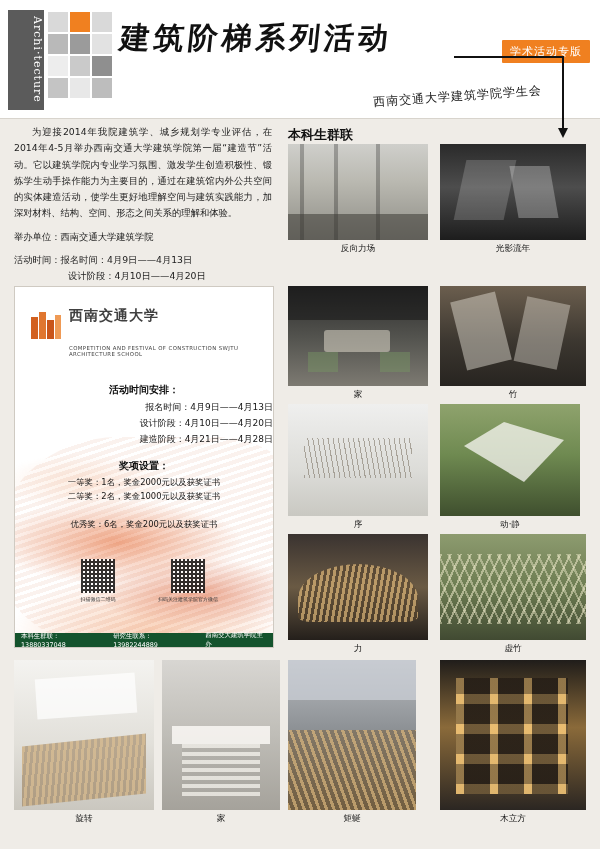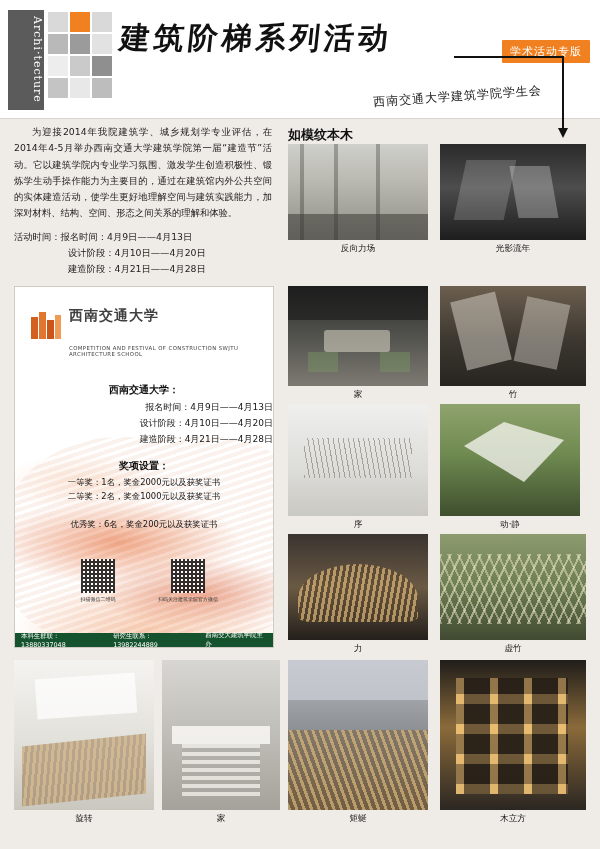--- a/index.html
+++ b/index.html
@@ -218,20 +218,21 @@
 
     <div class="badge">学术活动专版</div>
 
     <div class="arrow-top"></div>
     <div class="arrow"></div>
     <div class="org-line">西南交通大学建筑学院学生会</div>
   </div>
 
   <div class="left-col">
     <div class="para indent">为迎接2014年我院建筑学、城乡规划学专业评估，在2014年4-5月举办西南交通大学建筑学院第一届“建造节”活动。它以建筑学院内专业学习氛围、激发学生创造积极性、锻炼学生动手操作能力为主要目的，通过在建筑馆内外公共空间的实体建造活动，使学生更好地理解空间与建筑实践能力，加深对材料、结构、空间、形态之间关系的理解和体验。</div>
+    <div class="para">举办单位：西南交通大学建筑学院</div>
     <div class="para" style="margin-bottom:0;">活动时间：报名时间：4月9日——4月13日</div>
     <div class="para" style="margin-bottom:0;text-indent:54px;">设计阶段：4月10日——4月20日</div>
     <div class="para" style="text-indent:54px;">建造阶段：4月21日——4月28日</div>
     <div class="para">面对对象：各年级同学（含研究生）均可参加此活动，自由组队，也可跨专业、跨学院组队（如模纹本木、艺传同学组队），每组人数根据建造对象尺度决定；自行决定是否请指导教师，各年级以课内教学环节集体参加，其他年级参赛人员方案设计与建造实施主要利用课下时间完成。</div>
   </div>
 
   <div class="poster">
     <div class="poster-swirl"></div>
     <div class="poster-swirl2"></div>
 
@@ -240,21 +241,21 @@
       <svg viewBox="0 0 30 30" width="30" height="30">
         <rect x="0" y="8" width="7" height="22" fill="#d2601f"></rect>
         <rect x="8" y="3" width="7" height="27" fill="#e0762f"></rect>
         <rect x="16" y="11" width="7" height="19" fill="#c9551a"></rect>
         <rect x="24" y="6" width="6" height="24" fill="#ef9a55"></rect>
       </svg>
     </div>
     <div class="p-univ">西南交通大学</div>
     <div class="p-sub">COMPETITION AND FESTIVAL OF CONSTRUCTION SWJTU ARCHITECTURE SCHOOL</div>
 
-    <div class="p-sec" style="top:96px;">西南交通大学：</div>
+    <div class="p-sec" style="top:96px;">活动时间安排：</div>
     <div class="p-line" style="top:114px;">报名时间：4月9日——4月13日</div>
     <div class="p-line" style="top:130px;">设计阶段：4月10日——4月20日</div>
     <div class="p-line" style="top:146px;">建造阶段：4月21日——4月28日</div>
 
     <div class="p-sec" style="top:172px;">奖项设置：</div>
     <div class="p-prize" style="top:190px;">一等奖：1名，奖金2000元以及获奖证书</div>
     <div class="p-prize" style="top:204px;">二等奖：2名，奖金1000元以及获奖证书</div>
     <div class="p-prize" style="top:232px;">优秀奖：6名，奖金200元以及获奖证书</div>
 
     <div class="qr" style="left:66px;top:272px;"></div>
@@ -262,21 +263,21 @@
     <div class="qr" style="left:156px;top:272px;"></div>
     <div class="qr-cap" style="left:143px;top:309px;">扫码关注建筑学院官方微信</div>
 
     <div class="poster-foot">
       <span>本科生群联：13880337048</span>
       <span>研究生联系：13982244889</span>
       <span style="margin-left:auto;">西南交大建筑学院主办</span>
     </div>
   </div>
 
-  <div class="gallery-title">如模纹本木</div>
+  <div class="gallery-title">本科生群联</div>
 
   <div class="cell" style="left:440px;top:144px;width:146px;height:96px;">
     <div class="ph p2">
       <div class="streak" style="left:20px;top:16px;width:50px;height:60px;transform:skewX(-12deg);"></div>
       <div class="streak" style="left:74px;top:22px;width:40px;height:52px;transform:skewX(10deg);background:rgba(255,255,255,.28);"></div>
     </div>
     <div class="cap">光影流年</div>
   </div>
 
   <div class="cell" style="left:288px;top:144px;width:140px;height:96px;">
@@ -345,21 +346,21 @@
   </div>
 
   <div class="cell" style="left:162px;top:660px;width:118px;height:150px;">
     <div class="ph p10">
       <div class="streak" style="left:10px;top:66px;width:98px;height:18px;background:rgba(250,248,244,.85);"></div>
       <div class="streak" style="left:20px;top:84px;width:78px;height:52px;background:repeating-linear-gradient(0deg,rgba(240,238,232,.8) 0 4px,rgba(170,168,162,.5) 4px 8px);"></div>
     </div>
     <div class="cap">家</div>
   </div>
 
-  <div class="cell" style="left:288px;top:660px;width:140px;height:150px;">
+  <div class="cell" style="left:288px;top:660px;width:128px;height:150px;">
     <div class="ph p11">
       <div class="streak" style="left:0;top:70px;width:140px;height:80px;background:repeating-linear-gradient(70deg,rgba(205,170,115,.8) 0 3px,rgba(120,95,60,.5) 3px 7px);"></div>
       <div class="streak" style="left:0;top:0;width:140px;height:40px;background:rgba(205,210,216,.7);"></div>
     </div>
     <div class="cap">矩蜒</div>
   </div>
 
   <div class="cell" style="left:440px;top:660px;width:146px;height:150px;">
     <div class="ph p12">
       <div class="streak" style="left:16px;top:18px;width:112px;height:116px;background:repeating-linear-gradient(0deg,rgba(247,200,120,.75) 0 10px,rgba(40,32,24,.85) 10px 30px);"></div>

